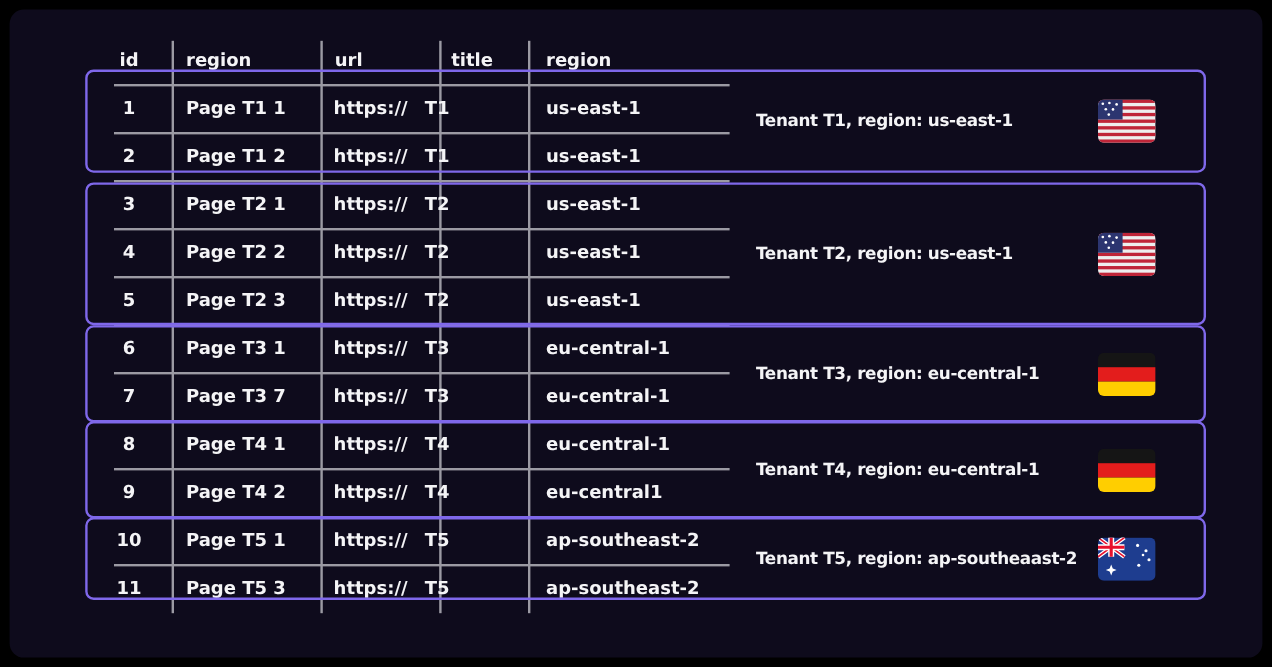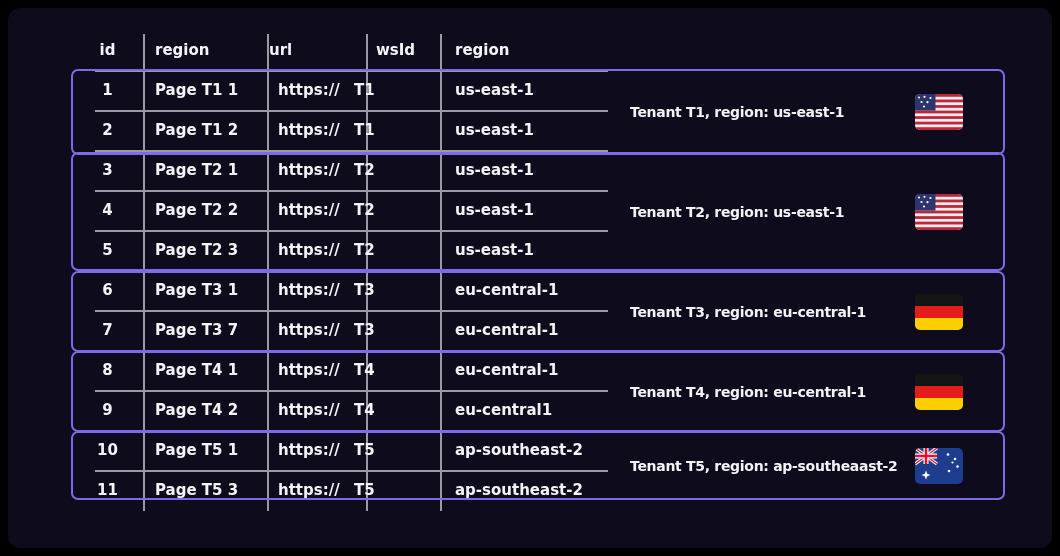--- a/index.html
+++ b/index.html
@@ -6,21 +6,21 @@
   .stage{position:relative;width:1060px;height:556px;background:#000;overflow:hidden;
          font-family:"DejaVu Sans","Liberation Sans",sans-serif;color:#f4f4f6;}
   .panel{position:absolute;left:8px;top:8px;width:1044px;height:540px;
          background:#0e0b1c;border-radius:12px;}
   .vline{position:absolute;top:34px;height:477px;width:2px;background:#9b9aa3;}
   .v1{left:143px}.v2{left:267px}.v3{left:366px}.v4{left:440px}
   .hline{position:absolute;left:95px;width:513px;height:2px;background:#9b9aa3;}
   .header{position:absolute;top:38px;height:28px;left:0;width:608px;font-weight:bold;font-size:15px;}
   .hcell{position:absolute;top:3px;white-space:nowrap;}
   .h-id{left:72px;width:71px;text-align:center;}
-  .h-title{left:155px;} .h-url{left:269px;text-align:center;} .h-wsid{left:376px;} .h-region{left:455px;}
+  .h-title{left:155px;} .h-url{left:279px;text-align:center;} .h-wsid{left:376px;} .h-region{left:455px;}
   .trow{position:absolute;left:0;width:608px;height:40px;font-weight:bold;font-size:15px;}
   .tcell{position:absolute;top:0;height:40px;line-height:40px;white-space:nowrap;}
   .c-id{left:72px;width:71px;text-align:center;}
   .c-title{left:155px;} .c-url{left:278px;} .c-wsid{left:354px;} .c-region{left:455px;}
   .group{position:absolute;left:71px;width:934px;border:2px solid #7f68ea;border-radius:7px;
          box-sizing:border-box;}
   .group-label{position:absolute;left:557px;top:50%;transform:translateY(-50%);
          font-size:14px;font-weight:bold;letter-spacing:-0.3px;white-space:nowrap;}
   .flag{position:absolute;left:842px;top:50%;transform:translateY(-50%);
         width:48px;height:36px;border-radius:5px;overflow:hidden;display:block;}
@@ -45,21 +45,21 @@
   <div class="hline" style="top:310px"></div>
   <div class="hline" style="top:350px"></div>
   <div class="hline" style="top:390px"></div>
   <div class="hline" style="top:430px"></div>
   <div class="hline" style="top:470px"></div>
 
   <div class="header">
     <span class="hcell h-id">id</span>
     <span class="hcell h-title">region</span>
     <span class="hcell h-url">url</span>
-    <span class="hcell h-wsid">wsId</span>
+    <span class="hcell h-wsid">title</span>
     <span class="hcell h-region">region</span>
   </div>
 
   <div class="trow" style="top:70px">
     <span class="tcell c-id">1</span>
     <span class="tcell c-title">Page T1 1</span>
     <span class="tcell c-url">https://</span>
     <span class="tcell c-wsid">T1</span>
     <span class="tcell c-region">us-east-1</span>
   </div>
@@ -127,21 +127,21 @@
     <span class="tcell c-region">ap-southeast-2</span>
   </div>
   <div class="trow" style="top:470px">
     <span class="tcell c-id">11</span>
     <span class="tcell c-title">Page T5 3</span>
     <span class="tcell c-url">https://</span>
     <span class="tcell c-wsid">T5</span>
     <span class="tcell c-region">ap-southeast-2</span>
   </div>
 
-  <div class="group" style="top:69px;height:86px;">
+  <div class="group" style="top:58px;height:86px;">
     <span class="group-label">Tenant T1, region: us-east-1</span>
     <svg class="flag" viewBox="0 0 48 36">
       <rect width="48" height="36" fill="#eeeeee"></rect>
       <g fill="#bf2538">
         <rect y="0" width="48" height="2.77"></rect>
           <rect y="5.54" width="48" height="2.77"></rect>
         <rect y="11.08" width="48" height="2.77"></rect>
           <rect y="16.62" width="48" height="2.77"></rect>
         <rect y="22.15" width="48" height="2.77"></rect>
           <rect y="27.69" width="48" height="2.77"></rect>

